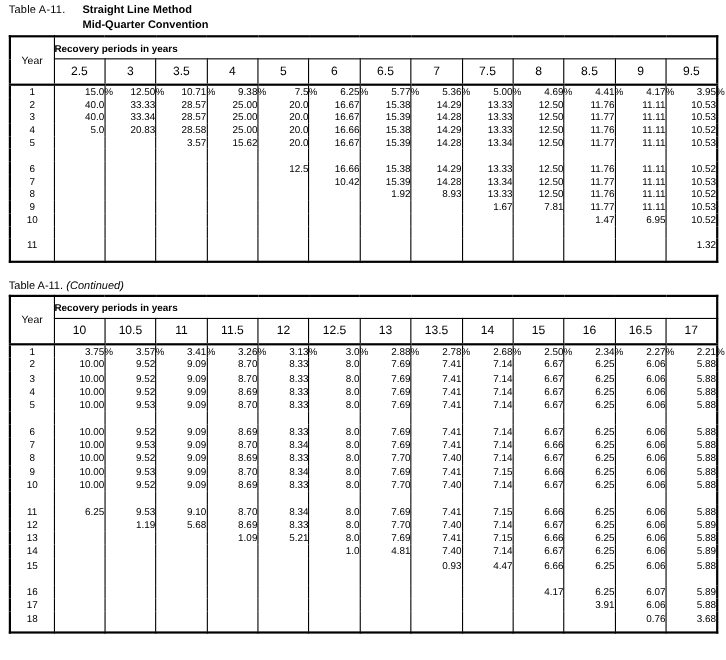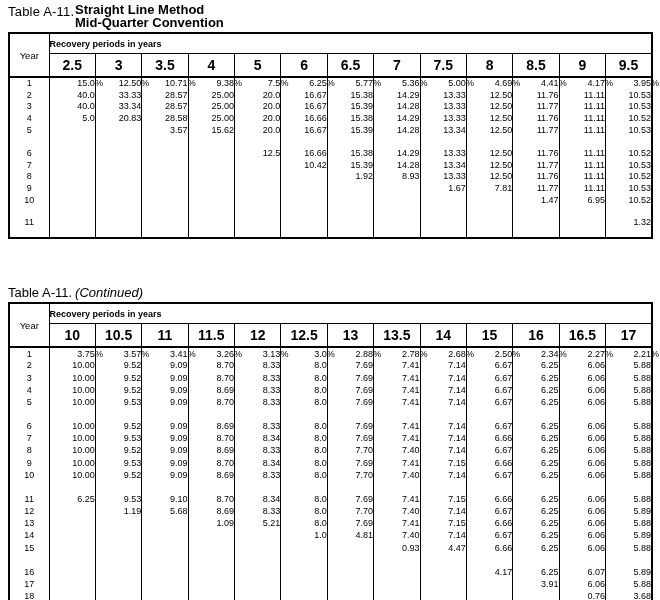--- a/index.html
+++ b/index.html
@@ -5,24 +5,24 @@
   html, body { margin: 0; padding: 0; }
   body {
     width: 660px; height: 600px;
     background: #ffffff; color: #000;
     font-family: "Liberation Sans", sans-serif;
     overflow: hidden;
   }
   .page { padding: 4px 7px 0 8px; }
 
   
-  .caption { display: flex; align-items: flex-start; font-size: 13px; }
+  .caption { display: flex; align-items: flex-start; font-size: 10px; }
   .caption .cap-label { width: 67px; flex: 0 0 67px; letter-spacing: .2px; }
   .caption .cap-titles { font-weight: bold; line-height: 12.5px; }
-  .caption.cont { margin-top: 46px; margin-bottom: 2px; }
+  .caption.cont { margin-top: 16px; margin-bottom: 2px; }
   .caption .cap-cont { font-style: italic; margin-left: 3px; }
   .cap-row1 { margin-bottom: 3px; }
 
   
   table.a11 {
     border-collapse: collapse; table-layout: fixed;
     width: 645px; border: 2px solid #000;
     margin-top: 2px;
   }
   col.col-year { width: 40px; }
@@ -31,21 +31,21 @@
   thead th.stub {
     border-right: 1.5px solid #000; border-bottom: 2px solid #000;
     font-size: 9.5px; font-weight: normal; text-align: center;
   }
   thead th.span {
     border-bottom: 1.5px solid #000; height: 19px;
     font-size: 9px; font-weight: bold; text-align: left;
   }
   thead th.period {
     border-bottom: 2px solid #000; height: 22px;
-    font-size: 14px; font-weight: bold; text-align: center;
+    font-size: 11px; font-weight: normal; text-align: center;
   }
   tbody td {
     font-size: 9px; white-space: nowrap;
     text-align: right; padding-right: 7px;
   }
   tbody td.year { text-align: center; padding-right: 0; }
   .t1 tbody tr { height: 11.7px; }
   .t2 tbody tr { height: 12.15px; }
   .t1 tbody tr:last-child td { height: 20px; vertical-align: top; line-height: 11.7px; }
   .t2 tbody tr:last-child td { height: 18px; vertical-align: top; line-height: 12.15px; }

